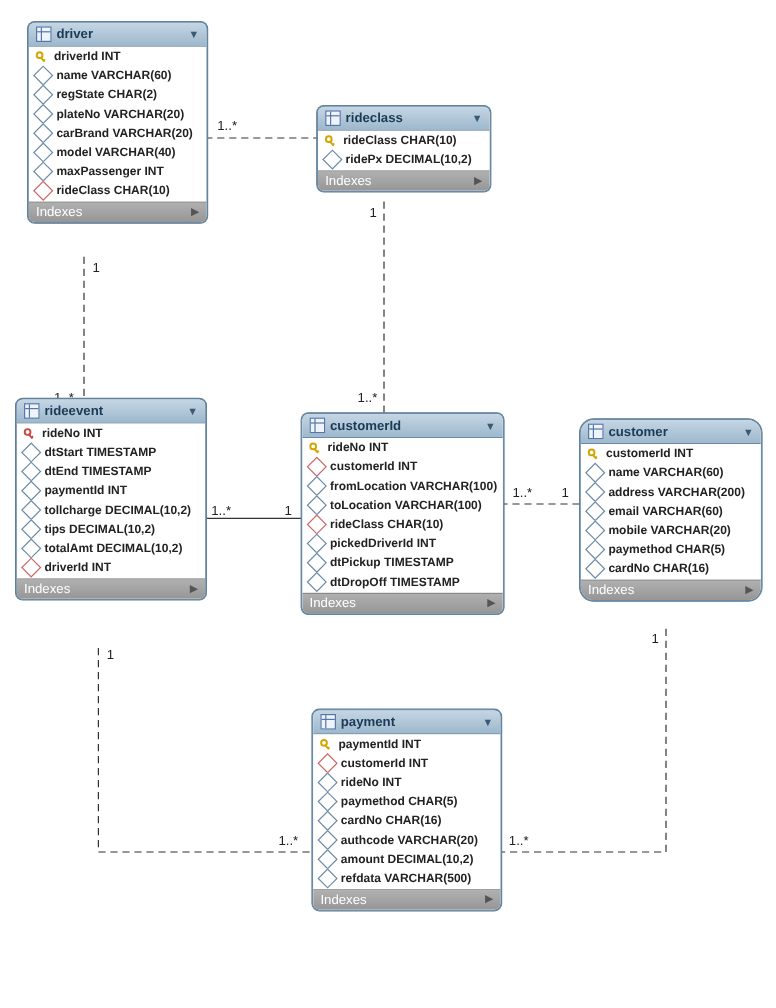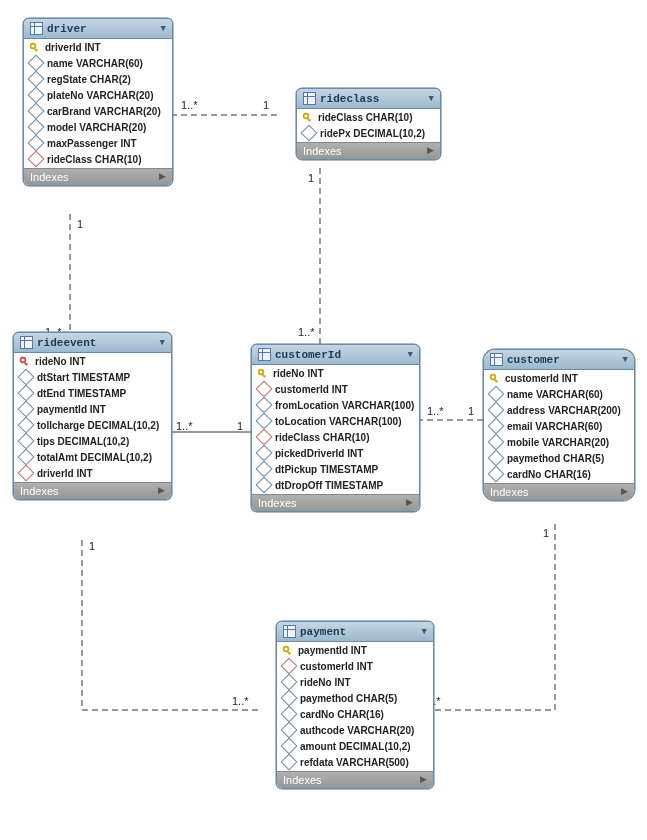--- a/index.html
+++ b/index.html
@@ -24,21 +24,20 @@
   .entity-header {
     background: linear-gradient(to bottom, #c5d6e4 0%, #9db8cc 100%);
     padding: 3px 6px;
     display: flex;
     align-items: center;
     gap: 4px;
     border-bottom: 1px solid #6a8aa5;
     font-weight: bold;
     font-size: 11px;
     color: #1a3a55;
-    font-family: Liberation Mono, monospace;
   }
   .entity-header .table-icon {
     width: 11px;
     height: 11px;
     background: #eef4fa;
     border: 1px solid #5577aa;
     position: relative;
   }
   .entity-header .table-icon::before,
   .entity-header .table-icon::after {
@@ -182,38 +181,38 @@
       <div class="col">
         <span class="ico"></span>
         <span>plateNo VARCHAR(20)</span>
       </div>
       <div class="col">
         <span class="ico"></span>
         <span>carBrand VARCHAR(20)</span>
       </div>
       <div class="col">
         <span class="ico"></span>
-        <span>model VARCHAR(20)</span>
+        <span>model VARCHAR(40)</span>
       </div>
       <div class="col">
         <span class="ico"></span>
         <span>maxPassenger INT</span>
       </div>
       <div class="col">
         <span class="ico fk"></span>
         <span>rideClass CHAR(10)</span>
       </div>
     </div>
   <div class="entity-footer">
     <span>Indexes</span>
     <span class="arrow">▶</span>
   </div>
 </div>
 
-<div class="entity" style="left:296px;top:88px;width:143px;">
+<div class="entity" style="left:264px;top:88px;width:143px;">
   <div class="entity-header">
     <span class="table-icon"></span>
     <span class="title">rideclass</span>
     <span class="arrow">▼</span>
   </div>
   <div class="entity-body">
       <div class="col">
         <span class="key-icon">
           <svg viewBox="0 0 12 12">
             <g fill="#d4a400">
@@ -387,21 +386,21 @@
         <span class="ico"></span>
         <span>cardNo CHAR(16)</span>
       </div>
     </div>
   <div class="entity-footer">
     <span>Indexes</span>
     <span class="arrow">▶</span>
   </div>
 </div>
 
-<div class="entity" style="left:260px;top:621px;width:156px;margin-left:16px;">
+<div class="entity" style="left:260px;top:591px;width:156px;">
   <div class="entity-header">
     <span class="table-icon"></span>
     <span class="title">payment</span>
     <span class="arrow">▼</span>
   </div>
   <div class="entity-body">
       <div class="col">
         <span class="key-icon">
           <svg viewBox="0 0 12 12">
             <g fill="#d4a400">

